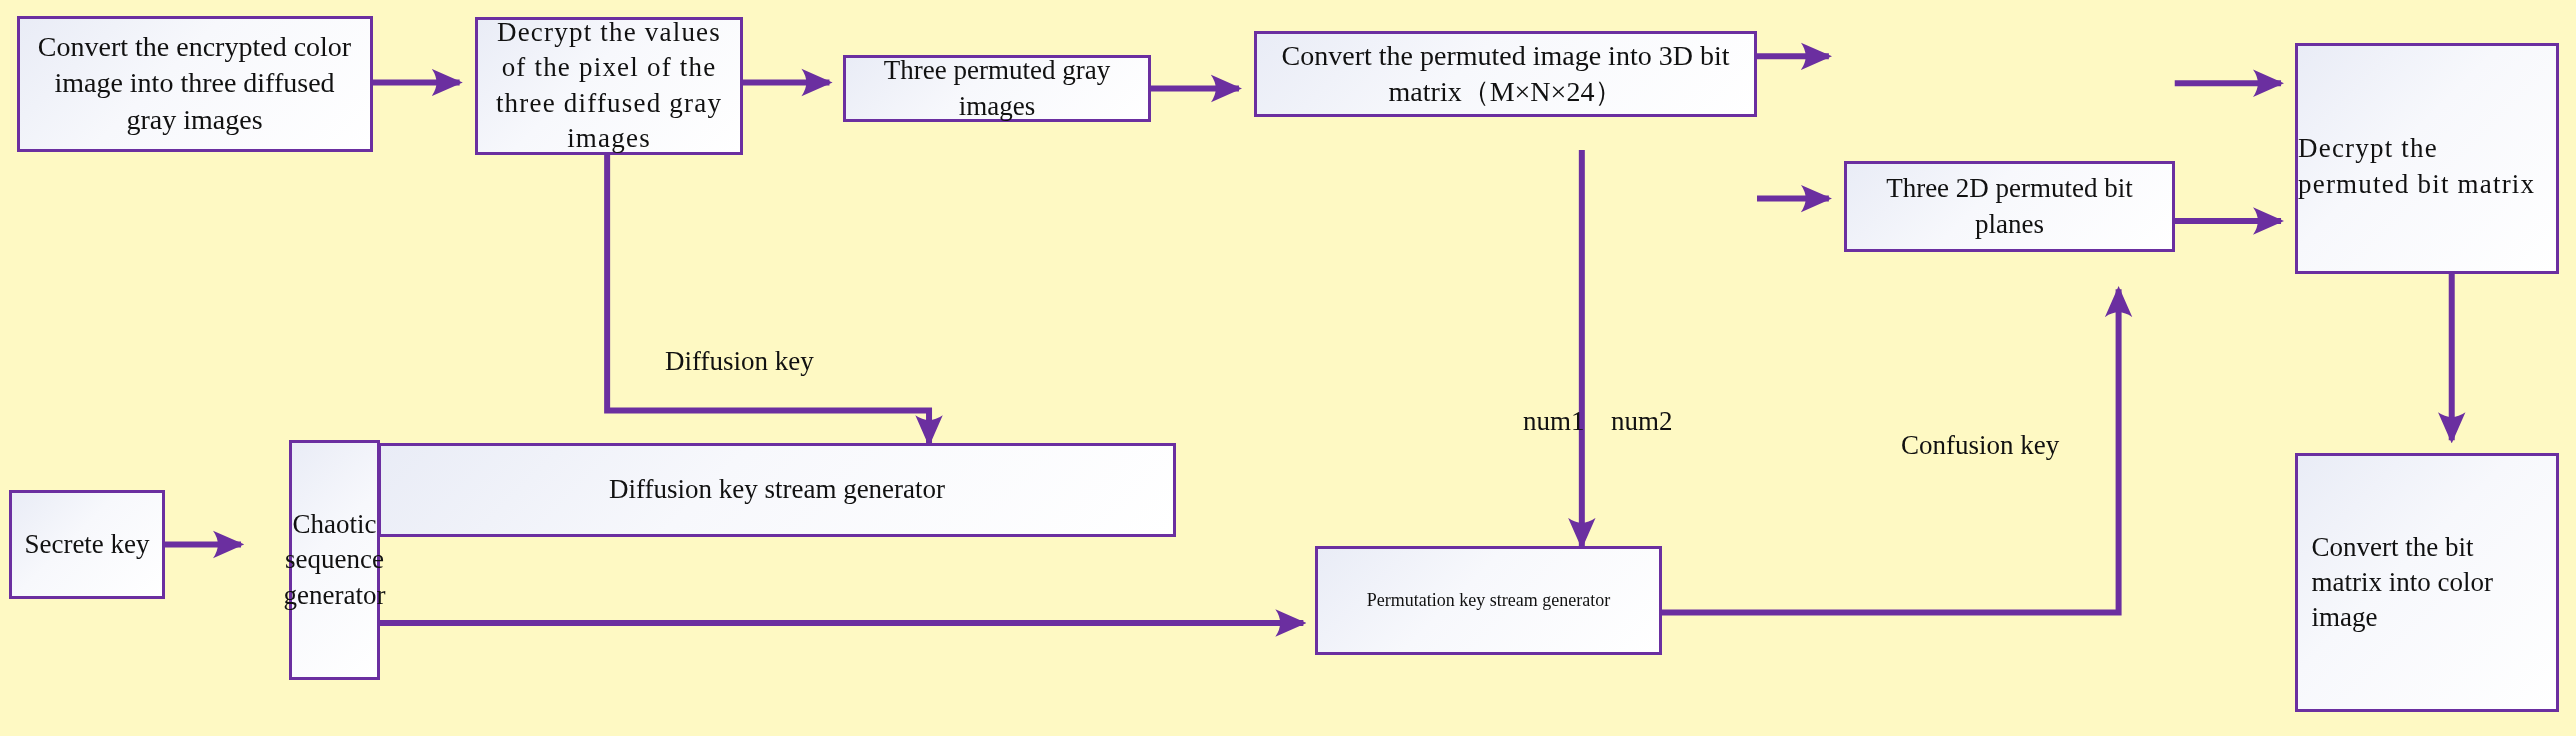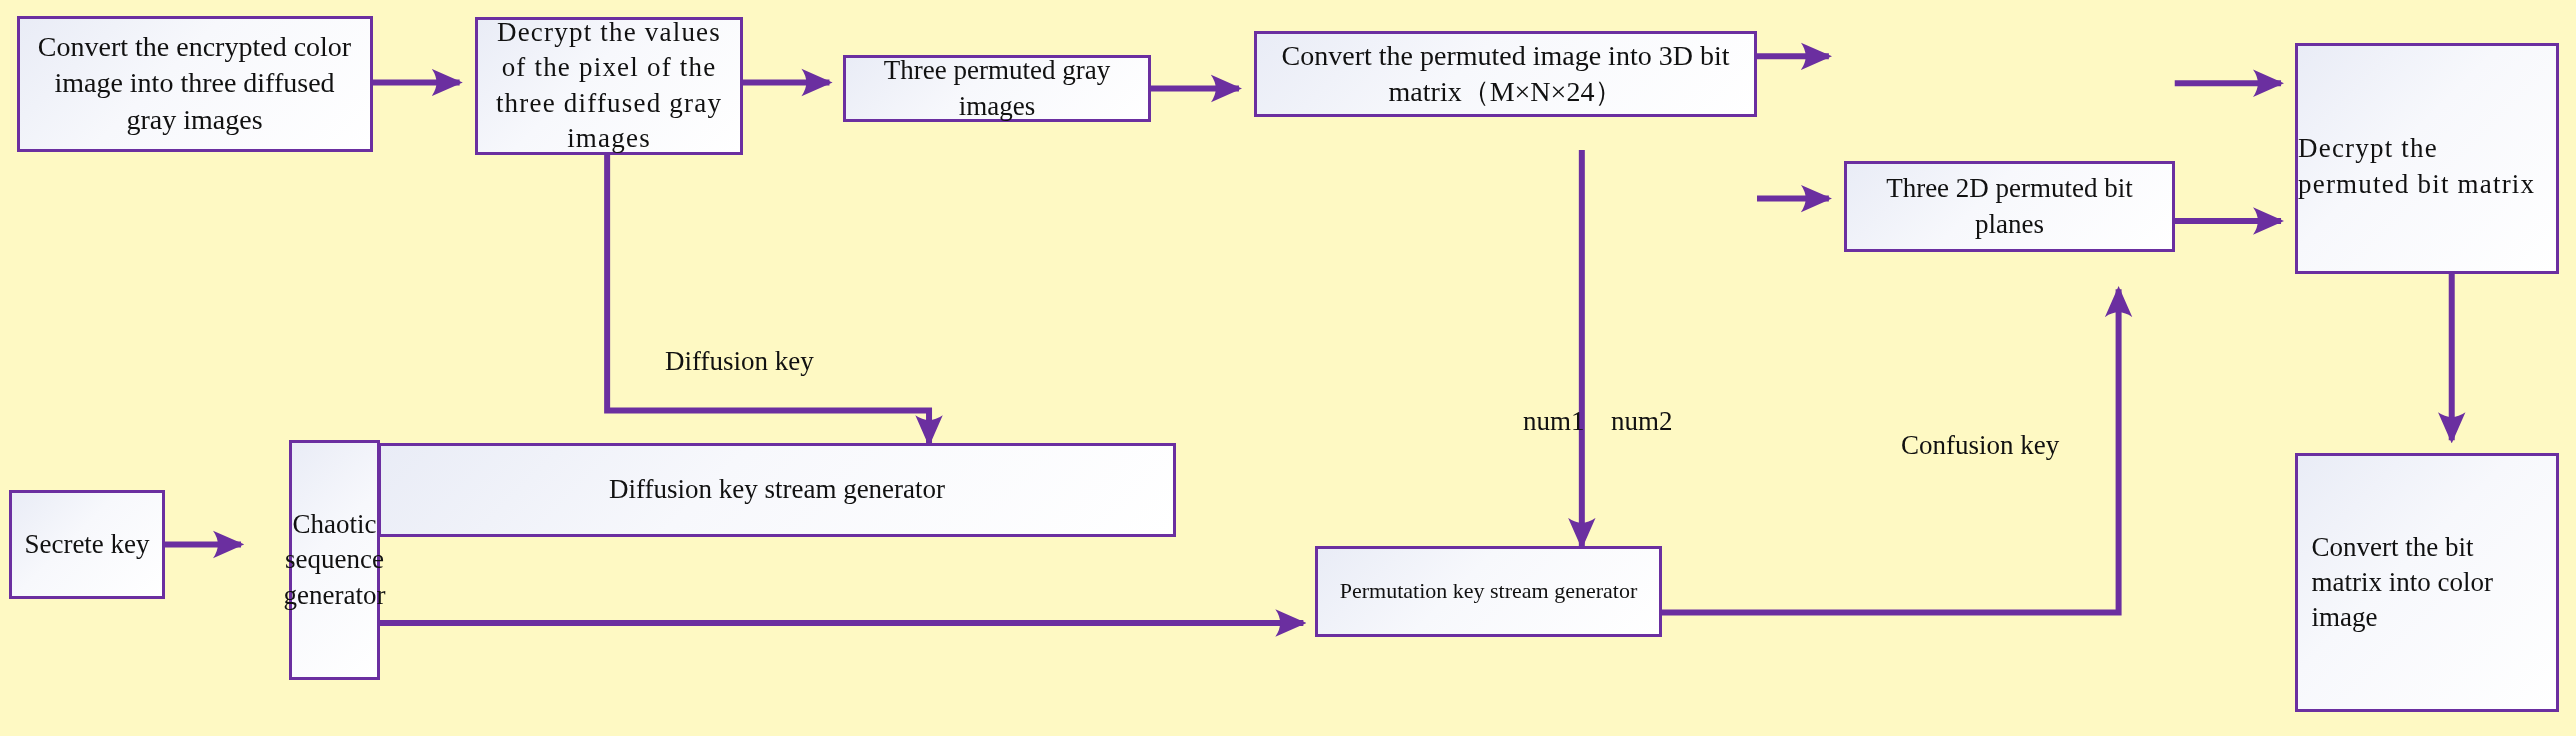--- a/index.html
+++ b/index.html
@@ -76,21 +76,21 @@
   </div>
 
   <div class="node" style="left:241px;top:440px;width:91px;height:240px;font-size:27px;margin-left:48px;">
     <span>Chaotic sequence generator</span>
   </div>
 
   <div class="node" style="left:378px;top:443px;width:798px;height:94px;font-size:27px;">
     <span>Diffusion key stream generator</span>
   </div>
 
-  <div class="node" style="left:1315px;top:546px;width:347px;height:91px;font-size:22px;">
+  <div class="node" style="left:1315px;top:546px;width:347px;height:109px;font-size:18px;">
     <span>Permutation key stream generator</span>
   </div>
 
   <div class="lbl" style="left:665px;top:346px;font-size:27px;">Diffusion key</div>
   <div class="lbl" style="left:1481px;top:406px;font-size:27px;margin-left:42px;">num1</div>
   <div class="lbl" style="left:1611px;top:406px;font-size:27px;">num2</div>
   <div class="lbl" style="left:1901px;top:430px;font-size:27px;">Confusion key</div>
 
 </div>
 

